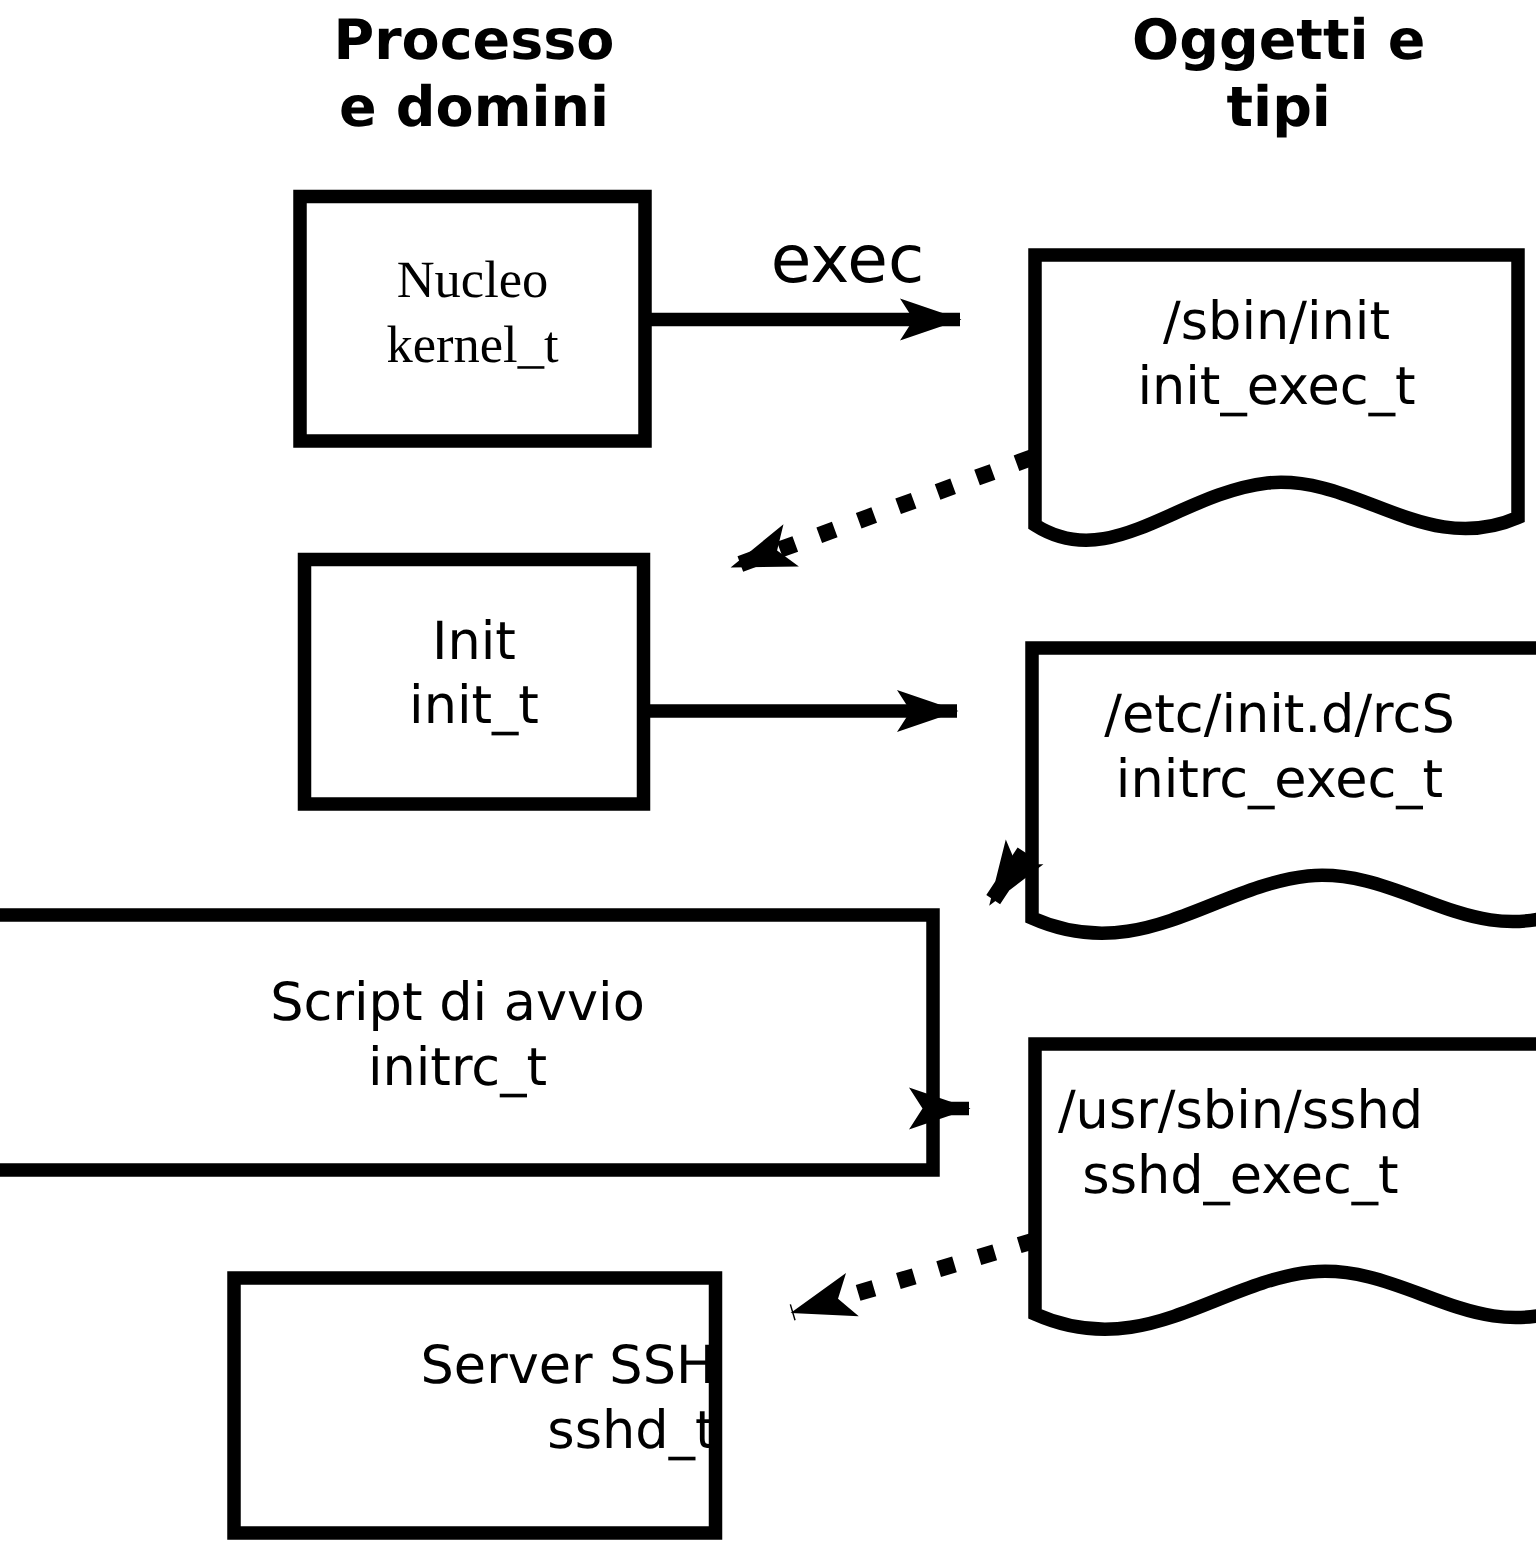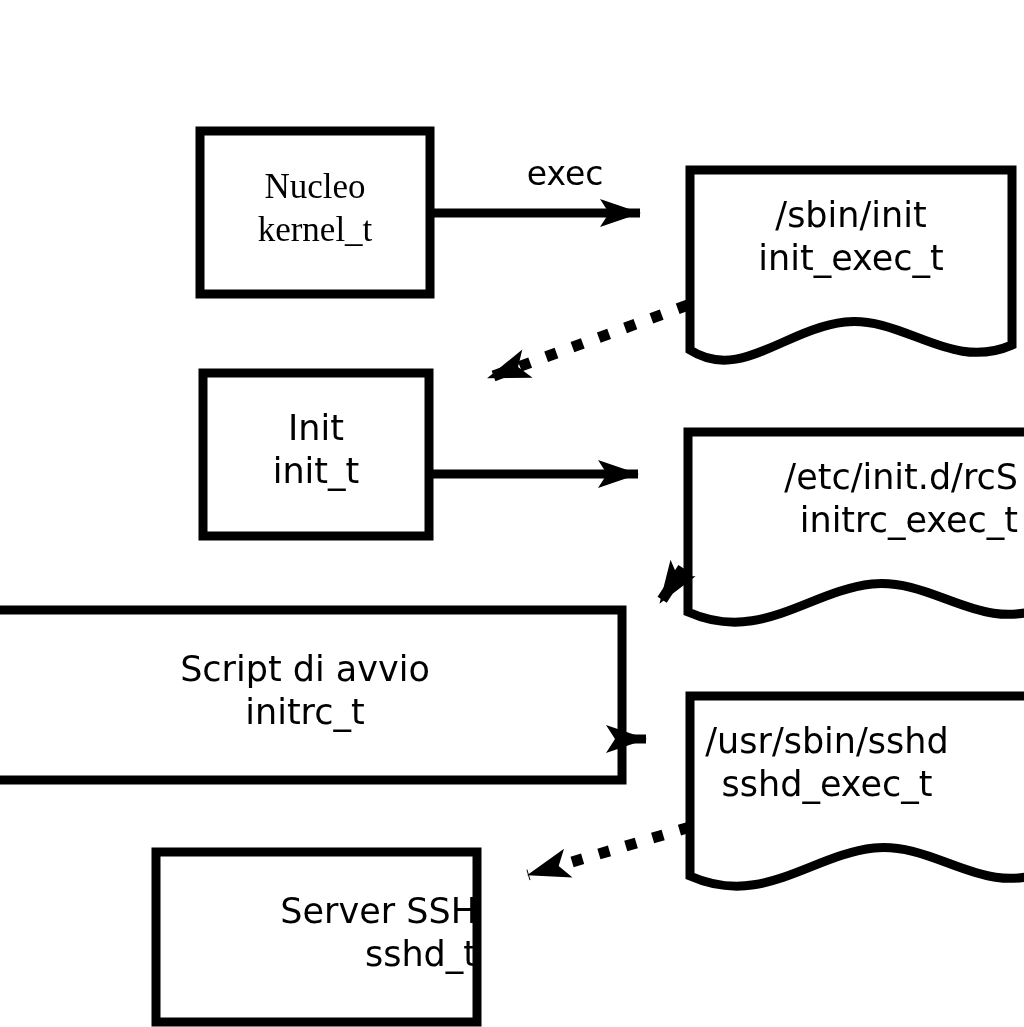--- a/index.html
+++ b/index.html
@@ -45,21 +45,21 @@
     line-height: 43px;
     text-align: center;
     color: #000000;
     white-space: pre-line;
     pointer-events: none;
   }
   .edge-label {
     position: absolute;
     font-family: "DejaVu Sans", sans-serif;
     font-weight: normal;
-    font-size: 33px;
+    font-size: 44px;
     line-height: 38px;
     text-align: center;
     color: #000000;
   }
 </style>
 </head>
 <body>
 
 <div id="diagram-root">
 
@@ -137,38 +137,42 @@
     <g>
       <line x1="622" y1="739" x2="646" y2="739" stroke="#000000" stroke-width="9" marker-end="url(#arrowSolidBig)"></line>
     </g>
 
     
     <g>
       <line x1="690" y1="827" x2="528" y2="875" stroke="#000000" stroke-width="11" stroke-linecap="butt" stroke-dasharray="11 17" marker-end="url(#arrowDotBig)"></line>
     </g>
   </svg>
 
+  <div class="col-header" id="header-left">Processo
+e domini</div>
 
+  <div class="col-header" id="header-right">Oggetti e
+tipi</div>
 
   <div class="node-label" style="left:200px; top:165px; width:230px;font-family:Liberation Serif, serif;">Nucleo
 kernel_t</div>
 
   <div class="node-label" style="left:203px; top:407px; width:226px;">Init
 init_t</div>
 
   <div class="node-label" style="left:-12px; top:648px; width:634px;">Script di avvio
 initrc_t</div>
 
   <div class="node-label" style="left:156px; top:890px; width:321px;text-align:right;">Server SSH
 sshd_t</div>
 
   <div class="node-label" style="left:690px; top:194px; width:322px;">/sbin/init
 init_exec_t</div>
 
-  <div class="node-label" style="left:688px; top:456px; width:330px;text-align:right;">/etc/init.d/rcS
+  <div class="node-label" style="left:688px; top:456px; width:330px;">/etc/init.d/rcS
 initrc_exec_t</div>
 
   <div class="node-label" style="left:662px; top:720px; width:330px;">/usr/sbin/sshd
 sshd_exec_t</div>
 
   <div class="edge-label" style="left:460px; top:155px; width:210px;">exec</div>
 
 </div>
 
 </body></html>

